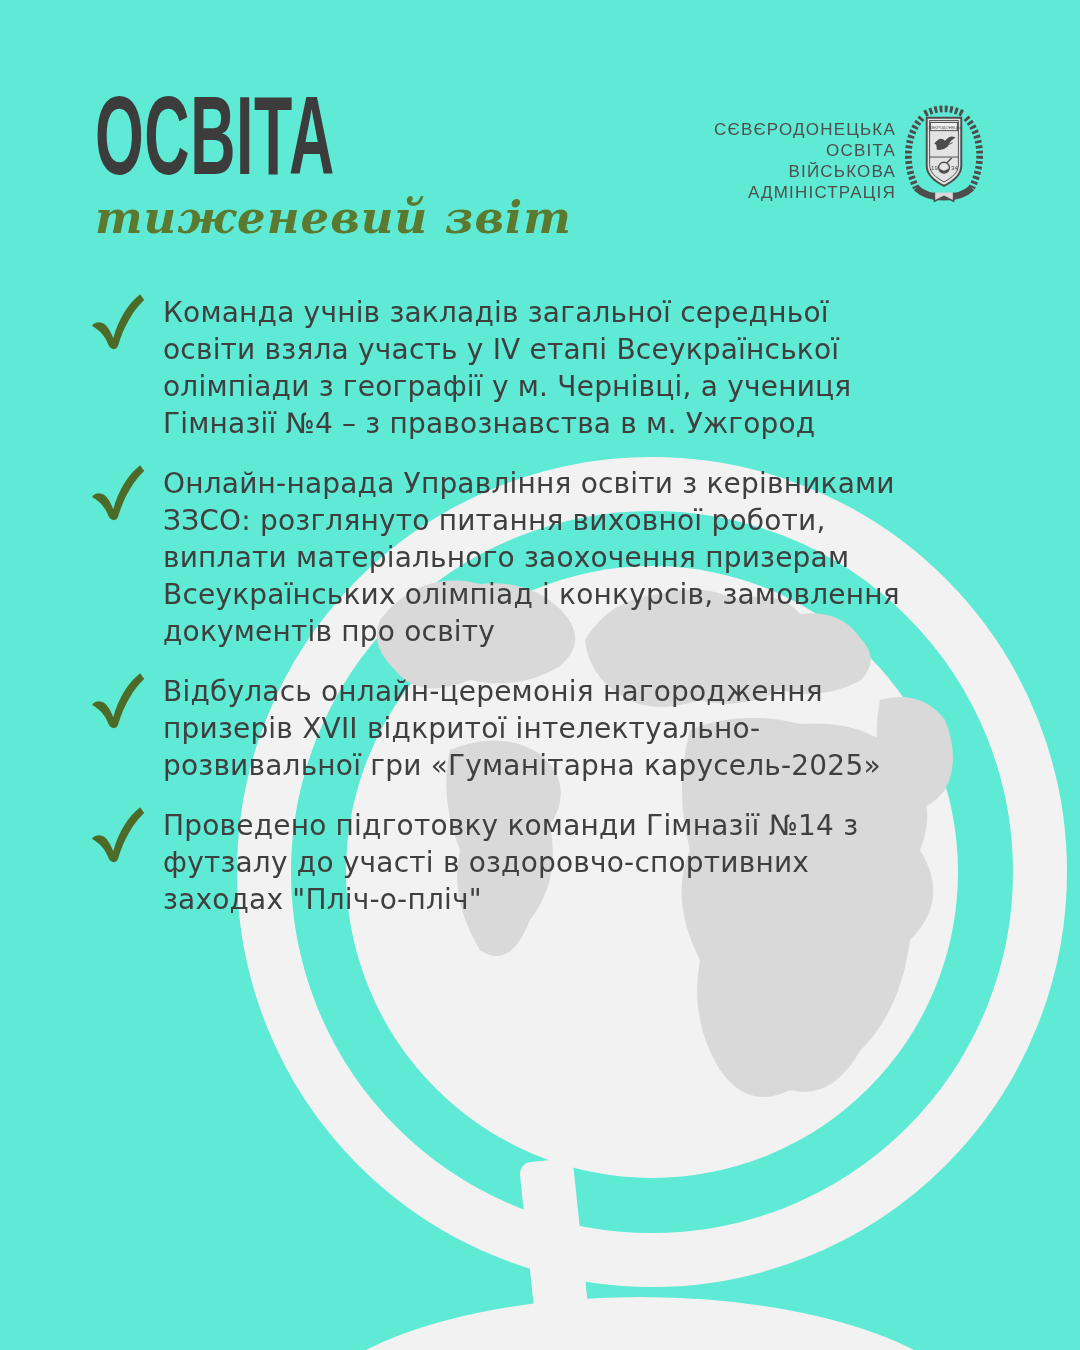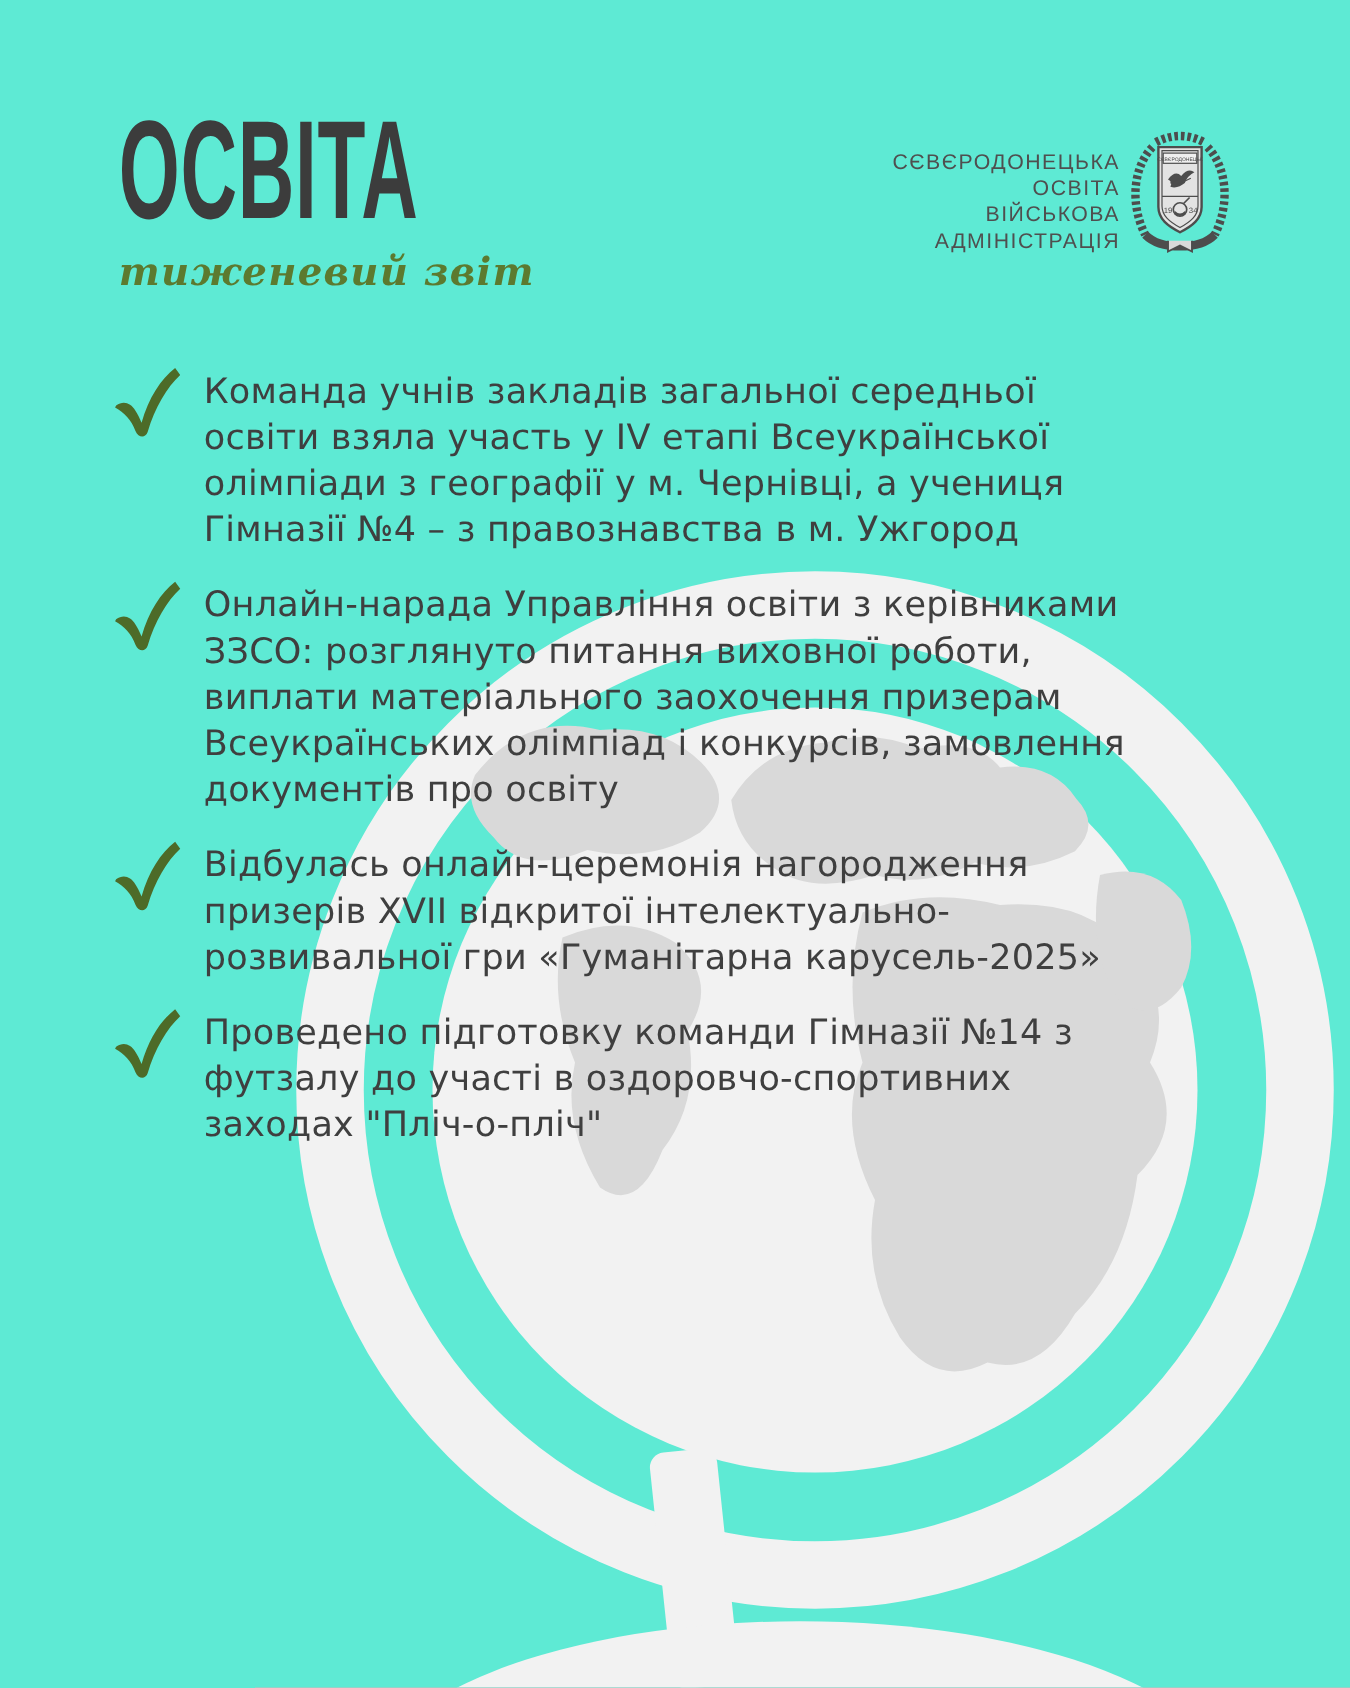--- a/index.html
+++ b/index.html
@@ -26,21 +26,21 @@
     color:#3c3c3c;
     transform:scaleX(0.56);
     transform-origin:left top;
     white-space:nowrap;
   }
   .brand-subtitle{
     margin-top:8px;
     font-family:"DejaVu Serif",serif;
     font-style:italic;
     font-weight:700;
-    font-size:31px;
+    font-size:45px;
     line-height:48px;
     letter-spacing:1px;
     color:#5c7a2f;
     white-space:nowrap;
   }
   .org{
     position:absolute;top:104px;right:88px;z-index:2;
     display:flex;align-items:center;
   }
   .org-lines{

